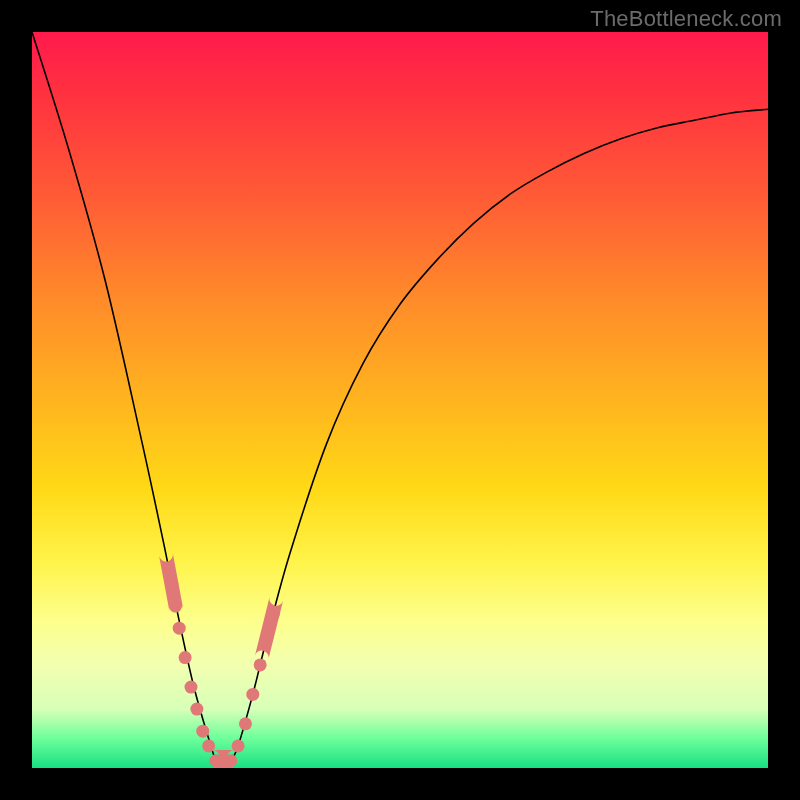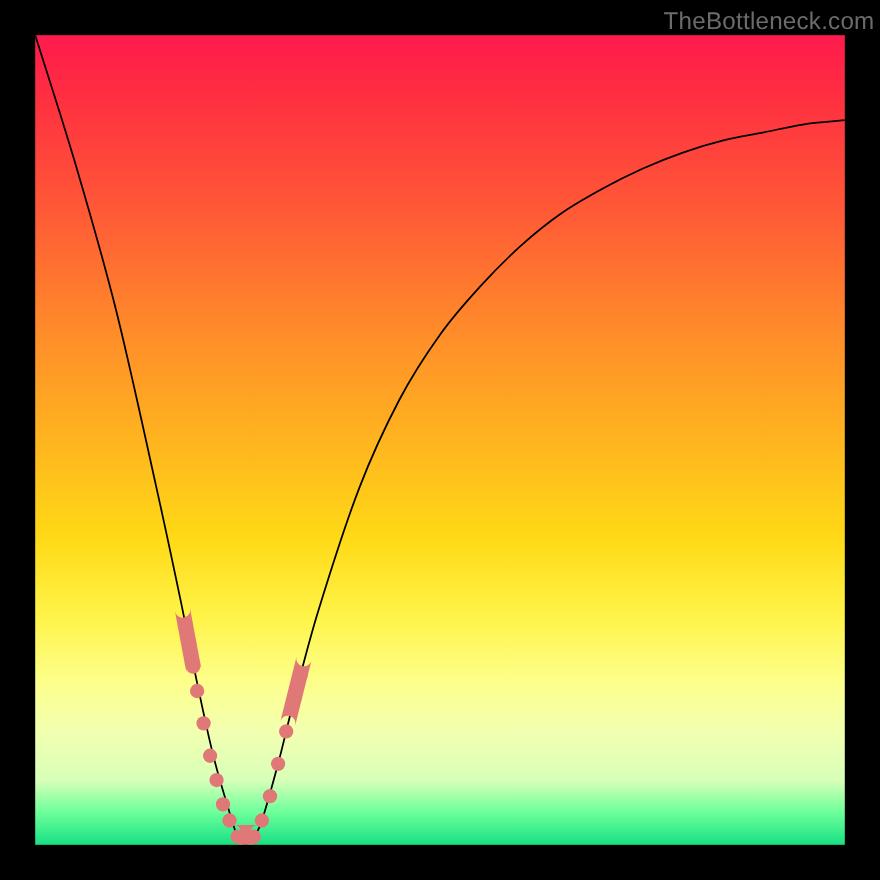--- a/index.html
+++ b/index.html
@@ -35,21 +35,21 @@
       #fdff8c 80%,
       #f2ffb0 86%,
       #d8ffb8 92%,
       #6cff9a 96%,
       #18e084 100%
     );
   }
   .watermark {
     position: absolute;
     top: 6px;
-    right: 5px;
+    right: 18px;
     color: #6b6b6b;
     font-size: 22px;
     font-weight: 500;
     letter-spacing: 0.2px;
     user-select: none;
   }
   svg.curve {
     position: absolute;
     left: 0;
     top: 0;

